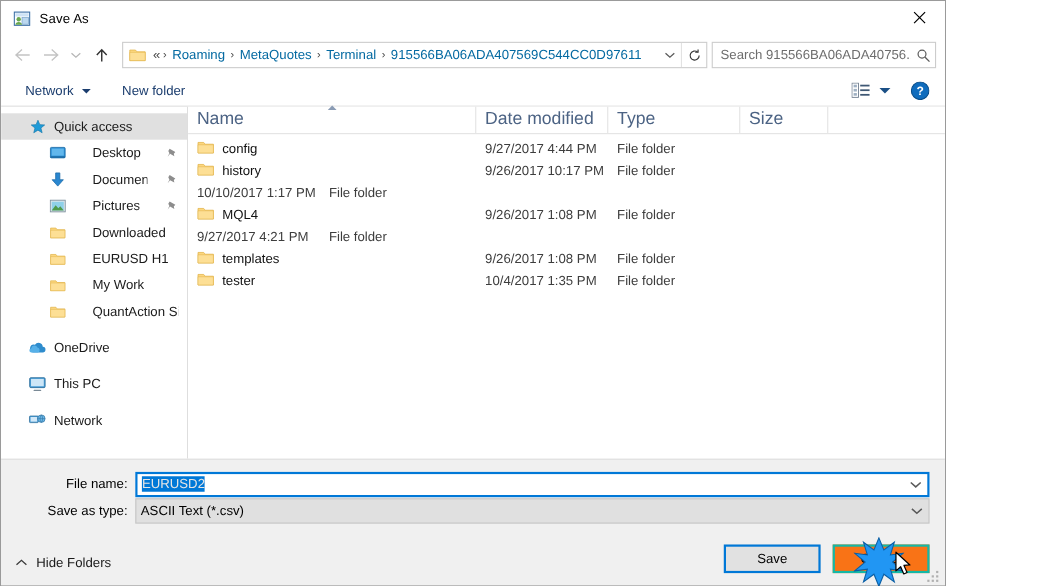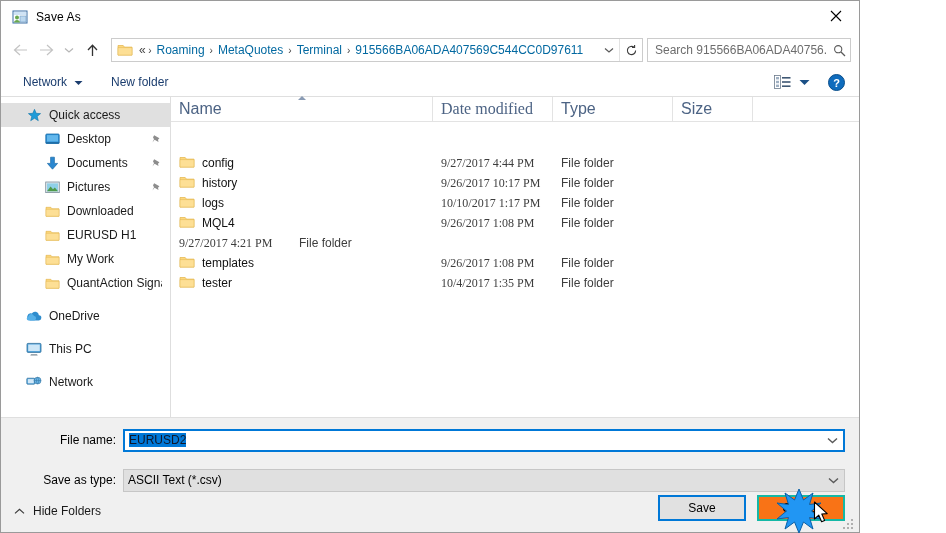--- a/index.html
+++ b/index.html
@@ -210,21 +210,21 @@
   }
   .nav-row .lbl {
     font-size: 12px;
     color: #1a1a1a;
     margin-left: 7px;
     white-space: nowrap;
     overflow: hidden;
   }
   .nav-row .pin { margin-left: auto; flex: 0 0 auto; display:flex; }
   .lvl0 { padding-left: 25px; }
-  .lvl1 { padding-left: 43px; }
+  .lvl1 { padding-left: 43px; gap: 17px; }
   .sb-space { height: 9px; }
 
   
   .filepane {
     flex: 1 1 auto;
     display: flex;
     flex-direction: column;
     min-width: 0;
     background: #ffffff;
   }
@@ -252,25 +252,25 @@
     position: absolute;
     top: -1px;
     left: 50%;
     margin-left: -4px;
     width: 0; height: 0;
     border-left: 4px solid transparent;
     border-right: 4px solid transparent;
     border-bottom: 4px solid #8a9bb4;
   }
   .c-name { width: 262px; flex: 0 0 262px; }
-  .c-date { width: 120px; flex: 0 0 120px; font-family: Liberation Serif, serif; }
+  .c-date { width: 120px; flex: 0 0 120px; }
   .c-type { width: 120px; flex: 0 0 120px; }
   .c-size { width: 80px;  flex: 0 0 80px; }
 
-  .rows { flex: 1 1 auto; overflow: hidden; padding-top: 3px; margin-top: 28px;}
+  .rows { flex: 1 1 auto; overflow: hidden; padding-top: 3px;}
   .row {
     height: 20px;
     display: flex;
     align-items: center;
     font-size: 12px;
     color: #111;
   }
   .cell {
     box-sizing: border-box;
     padding-left: 8px;
@@ -289,21 +289,21 @@
     height: 115px;
     min-height: 115px;
     box-sizing: border-box;
     position: relative;
     padding-top: 10px;
   }
   .form-row {
     display: flex;
     align-items: center;
     height: 24px;
-    margin-bottom: 16px;
+    margin-bottom: 0;
   }
   .form-label {
     width: 122px;
     flex: 0 0 122px;
     text-align: right;
     padding-right: 7px;
     box-sizing: border-box;
     font-size: 12px;
     color: #000;
   }
@@ -322,21 +322,21 @@
   .combo-val {
     flex: 1 1 auto;
     font-size: 12px;
     color: #000;
     padding-left: 4px;
     white-space: nowrap;
     overflow: hidden;
   }
   .combo-val .sel {
     background: #0078d7;
-    color: #0f172a;
+    color: #e5e5e5;
     padding: 1px 0px;
   }
   .combo-arrow {
     width: 21px;
     flex: 0 0 21px;
     display: flex;
     align-items: center;
     justify-content: center;
   }
 
@@ -715,29 +715,20 @@
               </svg>
             </span>
             <span>history</span>
           </div>
           <div class="cell c-date date">9/26/2017 10:17 PM</div>
           <div class="cell c-type type">File folder</div>
           <div class="cell c-size size"></div>
         </div>
 
         <div class="row">
-          <div class="cell c-name">
-            <span class="fico">
-              <svg width="16" height="14" viewBox="0 0 16 14">
-                <path d="M1 2.5h5.2l1.3 1.6H15v8H1z" fill="#fcd77f" stroke="#e2b44a" stroke-width=".7"></path>
-                <path d="M1 4.6h14v7.5H1z" fill="#fddf95" stroke="#e2b44a" stroke-width=".5"></path>
-              </svg>
-            </span>
-            <span>logs</span>
-          </div>
           <div class="cell c-date date">10/10/2017 1:17 PM</div>
           <div class="cell c-type type">File folder</div>
           <div class="cell c-size size"></div>
         </div>
 
         <div class="row">
           <div class="cell c-name">
             <span class="fico">
               <svg width="16" height="14" viewBox="0 0 16 14">
                 <path d="M1 2.5h5.2l1.3 1.6H15v8H1z" fill="#fcd77f" stroke="#e2b44a" stroke-width=".7"></path>

